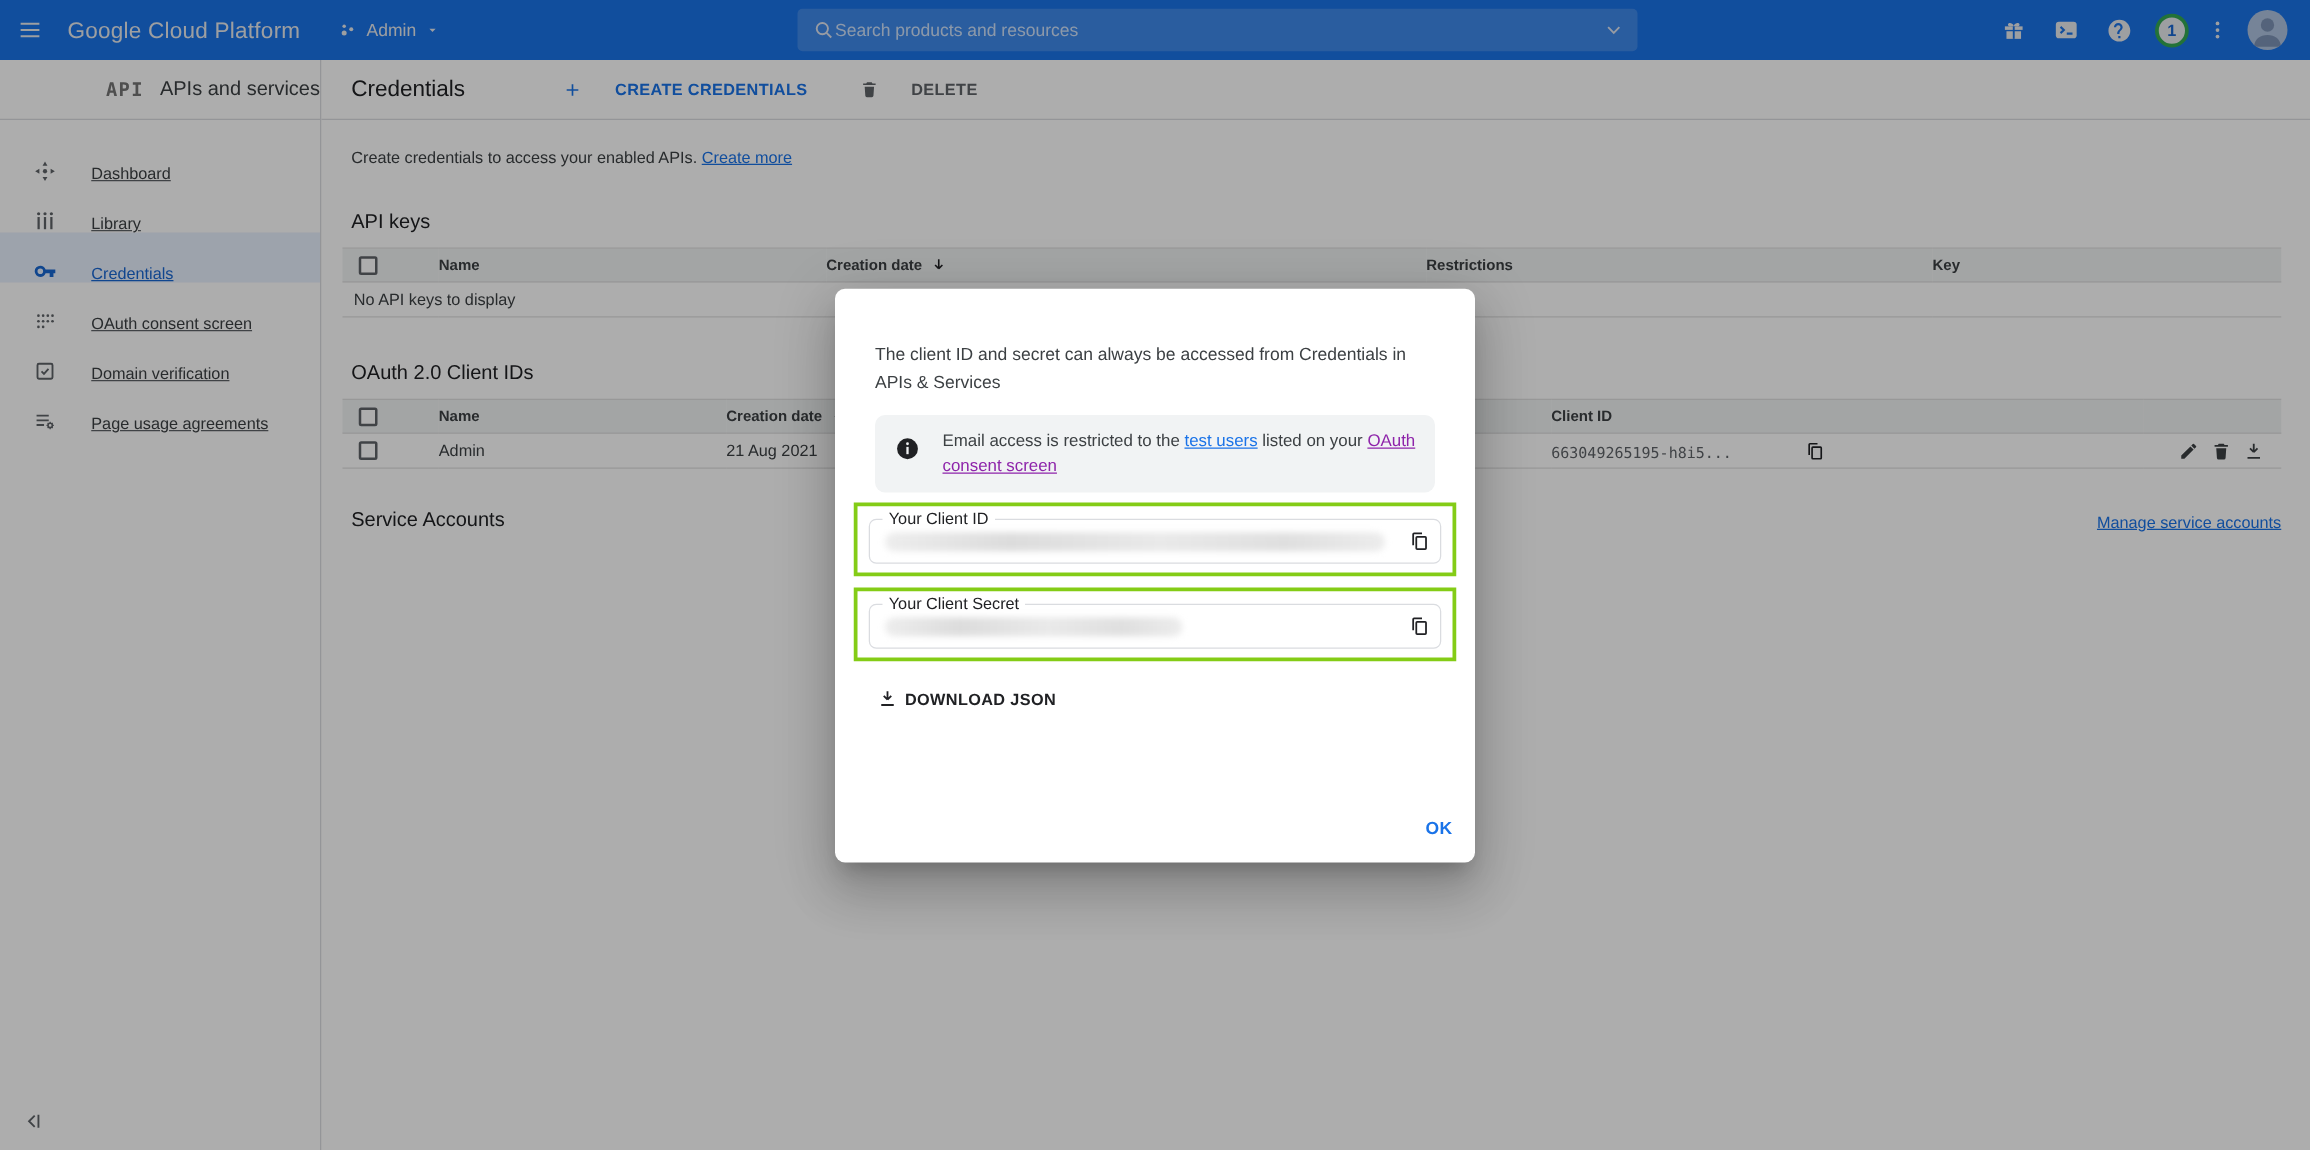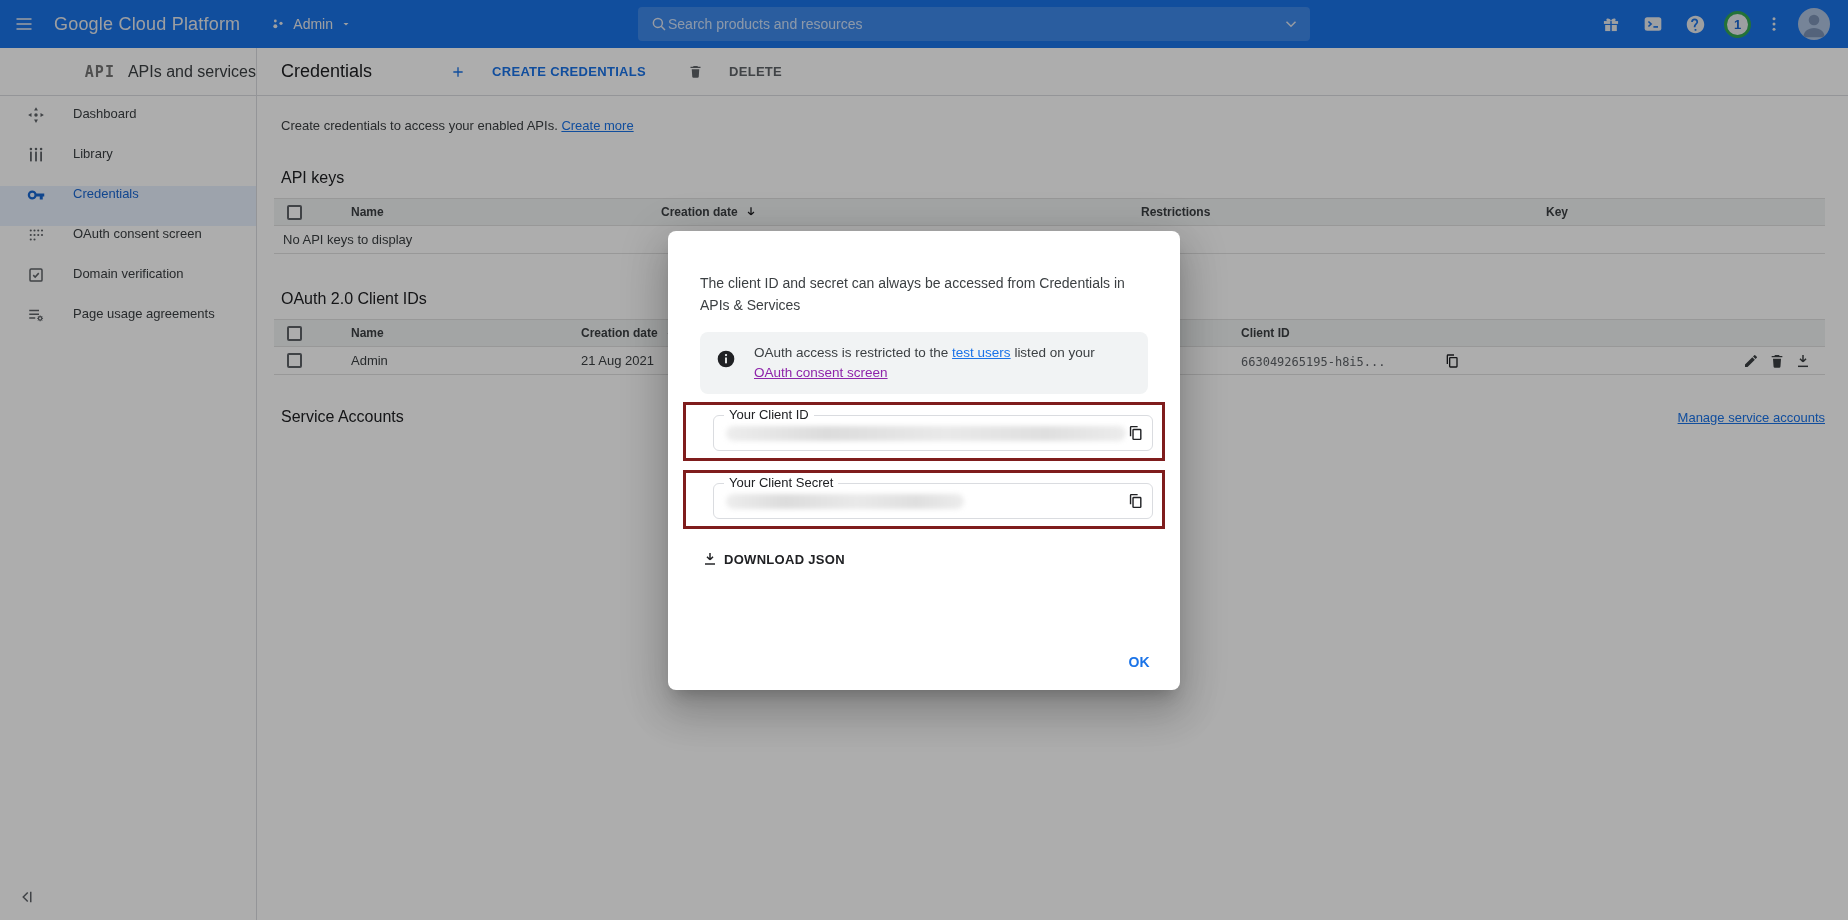--- a/index.html
+++ b/index.html
@@ -24,21 +24,21 @@
 
   
   .page-body { display:flex; height:872px; }
 
   
   .sidebar { position:relative; width:257px; flex:none; background:#fff; border-right:1px solid #dadce0; }
   .sb-header { display:flex; align-items:center; height:48px; padding-left:18px; border-bottom:1px solid #dadce0;justify-content:flex-end; }
   .sb-logo { font-family:"DejaVu Sans Mono", monospace; font-weight:700; font-size:15px; letter-spacing:1px; color:#757575; }
   .sb-title { font-size:16px; color:#3c4043; margin-left:13px; }
   .sb-nav { padding-top:10px; }
-  .nav-item { display:flex; align-items:flex-start; height:40px; padding-left:27px; cursor:pointer; color:#5f6368; }
+  .nav-item { display:flex; align-items:flex-end; height:40px; padding-left:27px; cursor:pointer; color:#5f6368;text-decoration:underline; }
   .nav-item .lbl { font-size:13px; color:#3c4043; margin-left:28px; }
   .nav-item.active { background:#e8f0fe; color:#1967d2; }
   .nav-item.active .lbl { color:#1967d2; font-weight:500; }
   .sb-collapse { position:absolute; left:18px; bottom:14px; color:#5f6368; cursor:pointer; }
 
   
   .main { flex:1; display:flex; flex-direction:column; background:#fff; min-width:0; }
   .page-header { display:flex; align-items:center; height:48px; border-bottom:1px solid #dadce0; padding-left:24px; flex:none; }
   .page-title { font-size:18px; color:#202124; }
   .txtbtn { display:flex; align-items:center; gap:26px; font-size:13px; font-weight:bold; letter-spacing:.3px; cursor:pointer; background:none; border:none; font-family:"Liberation Sans",sans-serif; }
@@ -69,30 +69,30 @@
   
   .scrim { position:absolute; inset:0; background:rgba(0,0,0,.32); z-index:40; }
   .modal { position:absolute; left:668px; top:231px; width:512px; height:459px; background:#fff; border-radius:8px; z-index:50;
            box-shadow:0 11px 15px -7px rgba(0,0,0,.2), 0 24px 38px 3px rgba(0,0,0,.14), 0 9px 46px 8px rgba(0,0,0,.12);
            padding:27px 32px 0 32px; }
   .modal h1 { font-size:22px; font-weight:400; color:#202124; }
   .modal .mbody { font-size:14px; color:#3c4043; line-height:22px; margin-top:14px; width:452px; }
   .infobox { display:flex; gap:18px; background:#f1f3f4; border-radius:8px; margin-top:16px; padding:11px 14px 11px 16px; width:448px; }
   .infobox .itxt { font-size:13.5px; color:#3c4043; line-height:20px; }
   a.purple-link { color:#8e24aa; text-decoration:underline; cursor:pointer; }
-  .redbox { border:3px solid #7f1d1d; margin-left:-17px; width:482px; padding:10px 9px 7px 27px; }
+  .redbox { border:3px solid #84cc16; margin-left:-17px; width:482px; padding:10px 9px 7px 9px; }
   .redbox.first { margin-top:8px; }
   .redbox.second { margin-top:9px; }
   .mfield { position:relative; border:1px solid #dadce0; border-radius:6px; height:36px; background:#fff; }
   .mfield .flabel { position:absolute; top:-9px; left:10px; background:#fff; padding:0 5px; font-size:13px; font-weight:500; color:#202124; white-space:nowrap; }
   .pill { position:absolute; left:12px; top:10px; height:15px; border-radius:8px; filter:blur(2.5px);
           background:linear-gradient(90deg,#ededed,#dcdcdc 25%,#e9e9e9 55%,#dfdfdf 80%,#ececec); }
   .copybtn { position:absolute; right:8px; top:50%; transform:translateY(-50%); color:#202124; cursor:pointer; display:flex; }
   .dljson { display:flex; align-items:center; gap:6px; margin-top:22px; margin-left:2px; font-size:13px; font-weight:bold; letter-spacing:.3px; color:#202124; background:none; border:none; cursor:pointer; font-family:"Liberation Sans",sans-serif; }
-  .okbtn { position:absolute; right:30px; bottom:20px; color:#1a73e8; font-size:14px; font-weight:bold; letter-spacing:.3px; background:none; border:none; cursor:pointer; font-family:"Liberation Sans",sans-serif; }
+  .okbtn { position:absolute; right:18px; bottom:20px; color:#1a73e8; font-size:14px; font-weight:bold; letter-spacing:.3px; background:none; border:none; cursor:pointer; font-family:"Liberation Sans",sans-serif; }
   svg { display:block; }
 </style>
 </head>
 <body>
 
 <div class="app">
 
   <header class="topbar">
     <div class="tb-left">
       <span class="iconbtn hamburger">
@@ -373,21 +373,21 @@
   <div class="modal">
     <p class="mbody">The client ID and secret can always be accessed from Credentials in APIs &amp; Services</p>
 
     <div class="infobox">
       <svg width="20" height="20" viewBox="0 0 24 24" style="flex:none;margin-top:6px;">
         <circle cx="12" cy="12" r="10" fill="#202124"></circle>
           <rect x="10.9" y="10.2" width="2.2" height="7" fill="#f1f3f4"></rect>
           <circle cx="12" cy="7.2" r="1.35" fill="#f1f3f4"></circle>
       </svg>
       <span class="itxt">
-        <span>OAuth access is restricted to the </span><a class="blue-link">test users</a><span> listed on your </span><a class="purple-link">OAuth consent screen</a>
+        <span>Email access is restricted to the </span><a class="blue-link">test users</a><span> listed on your </span><a class="purple-link">OAuth consent screen</a>
       </span>
     </div>
 
     <div class="redbox first">
       <div class="mfield">
         <span class="flabel">Your Client ID</span>
         <span class="pill" style="width:400px;"></span>
         <span class="copybtn">
           <svg width="17" height="17" viewBox="0 0 24 24">
               <rect x="8.5" y="7" width="11" height="14" rx="1" fill="none" stroke="currentColor" stroke-width="2"></rect>

